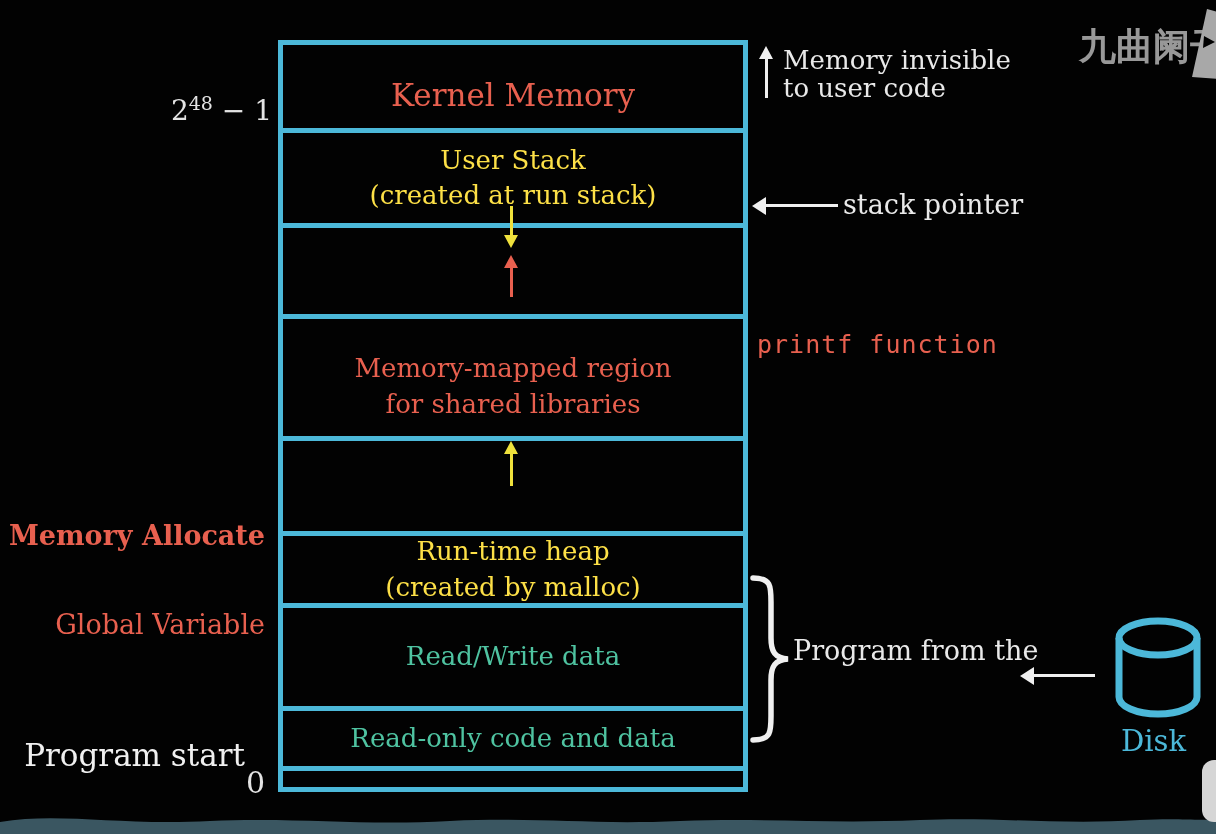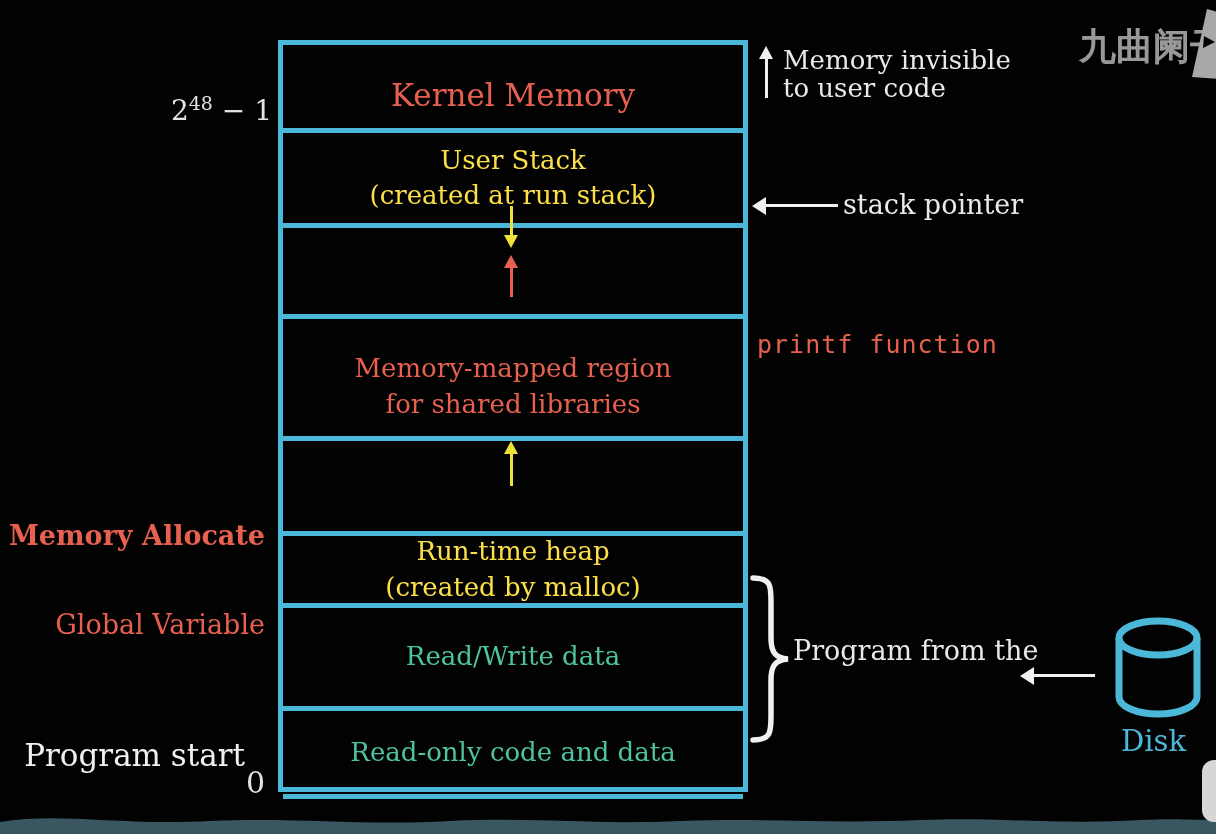--- a/index.html
+++ b/index.html
@@ -79,21 +79,21 @@
       <span>for shared libraries</span>
     </div>
     <div class="row" style="height:95px"></div>
     <div class="row c-yellow" style="height:72px">
       <span>Run-time heap</span>
       <span>(created by malloc)</span>
     </div>
     <div class="row c-teal" style="height:103px">
       <span>Read/Write data</span>
     </div>
-    <div class="row c-teal" style="height:88px">
+    <div class="row c-teal" style="height:60px">
       <span>Read-only code and data</span>
     </div>
     <div class="row last" style="height:44px"></div>
   </div>
 
   <div class="abs lab" id="addr-top">
     <span>2</span><sup>48</sup><span> − 1</span>
   </div>
   <div class="abs lab" id="lab-memalloc">Memory Allocate</div>
   <div class="abs lab" id="lab-global">Global Variable</div>

